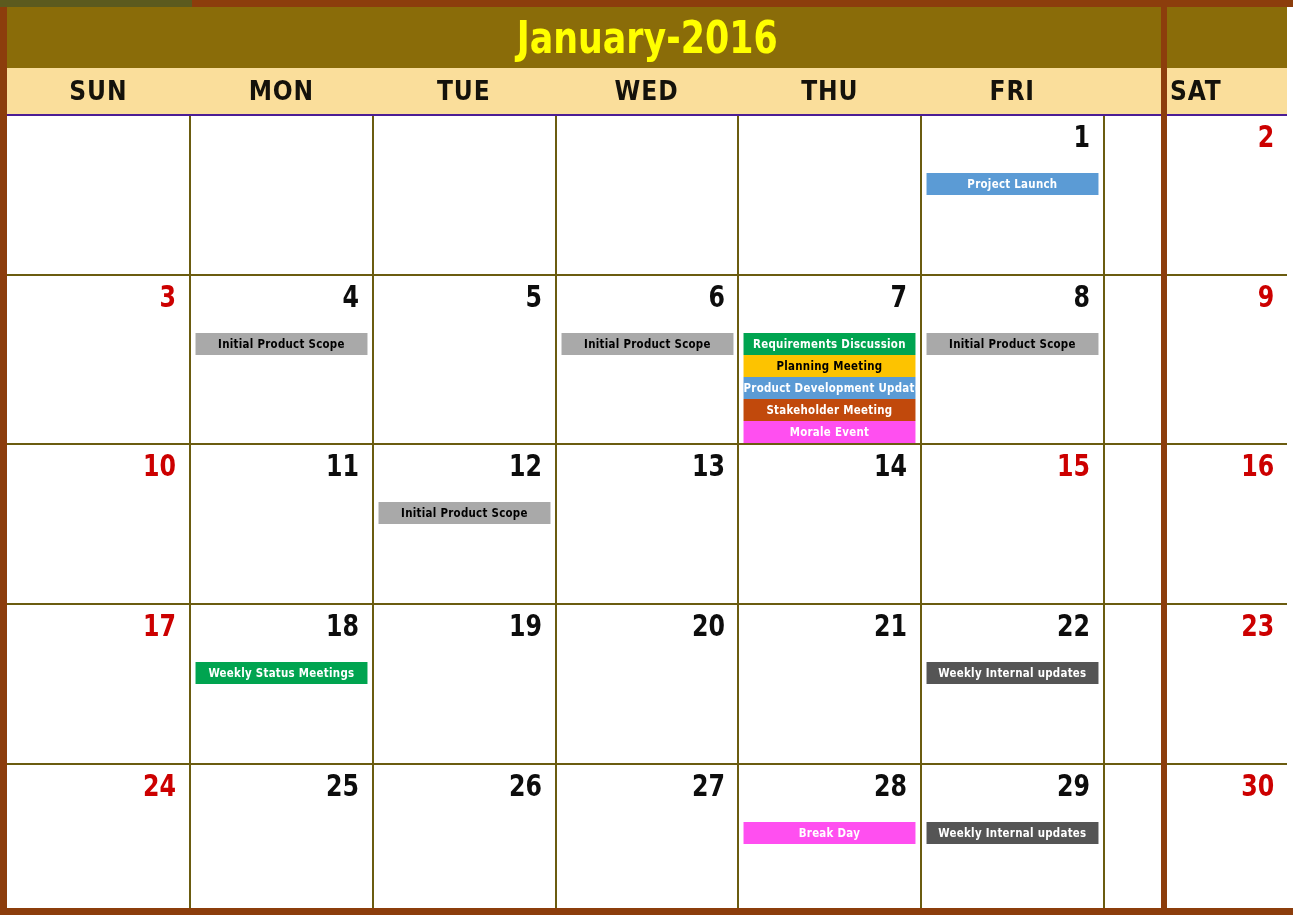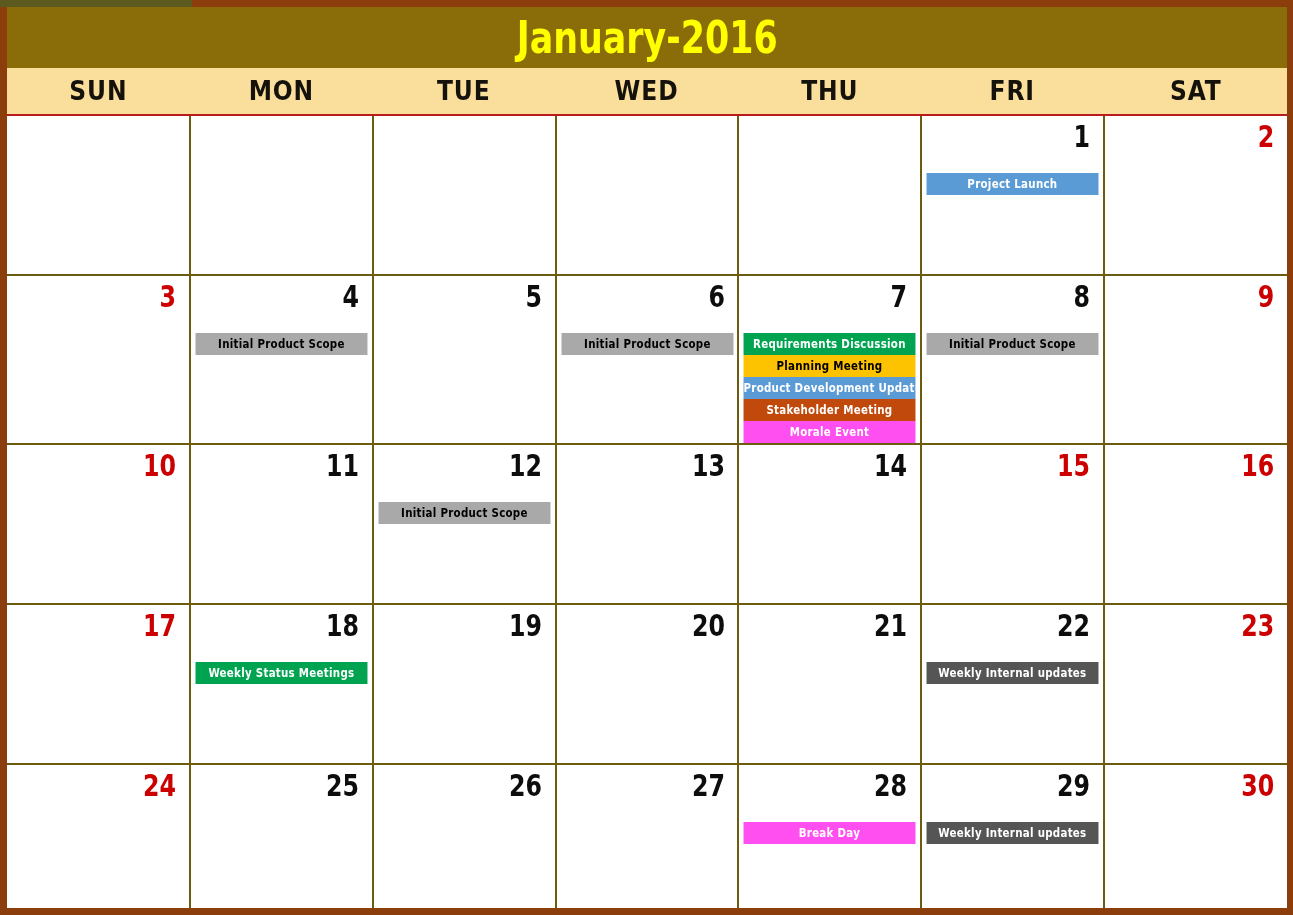--- a/index.html
+++ b/index.html
@@ -10,21 +10,21 @@
   }
   body {
     font-family: "DejaVu Sans", sans-serif;
     width: 1293px;
     height: 915px;
     overflow: hidden;
   }
 
   #calendar-root {
     position: relative;
-    width: 1293px;
+    width: 1167px;
     height: 915px;
     background: #ffffff;
     box-sizing: border-box;
   }
 
   
   .top-olive-strip {
     position: absolute;
     left: 0;
     top: 0;
@@ -93,21 +93,21 @@
     transform: scaleX(0.88);
     display: inline-block;
   }
 
   
   .dow-row td {
     background: #fade9b;
     height: 46px;
     padding: 0;
     border: none;
-    border-bottom: 2px solid #b91c1c;
+    border-bottom: 2px solid #4c1d95;
     text-align: center;
     vertical-align: middle;
   }
   .dow-label {
     font-family: "DejaVu Sans", sans-serif;
     font-size: 26px;
     font-weight: bold;
     color: #14120b;
     letter-spacing: 1px;
     transform: scaleX(0.9);

